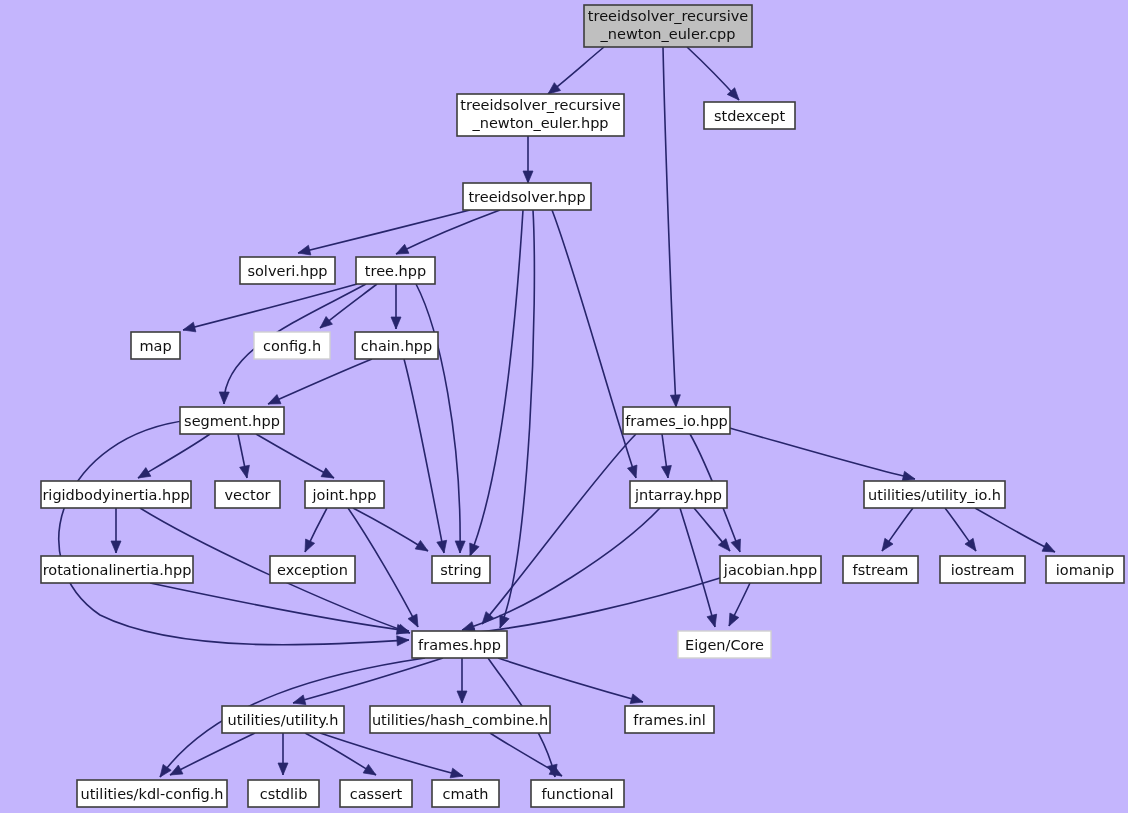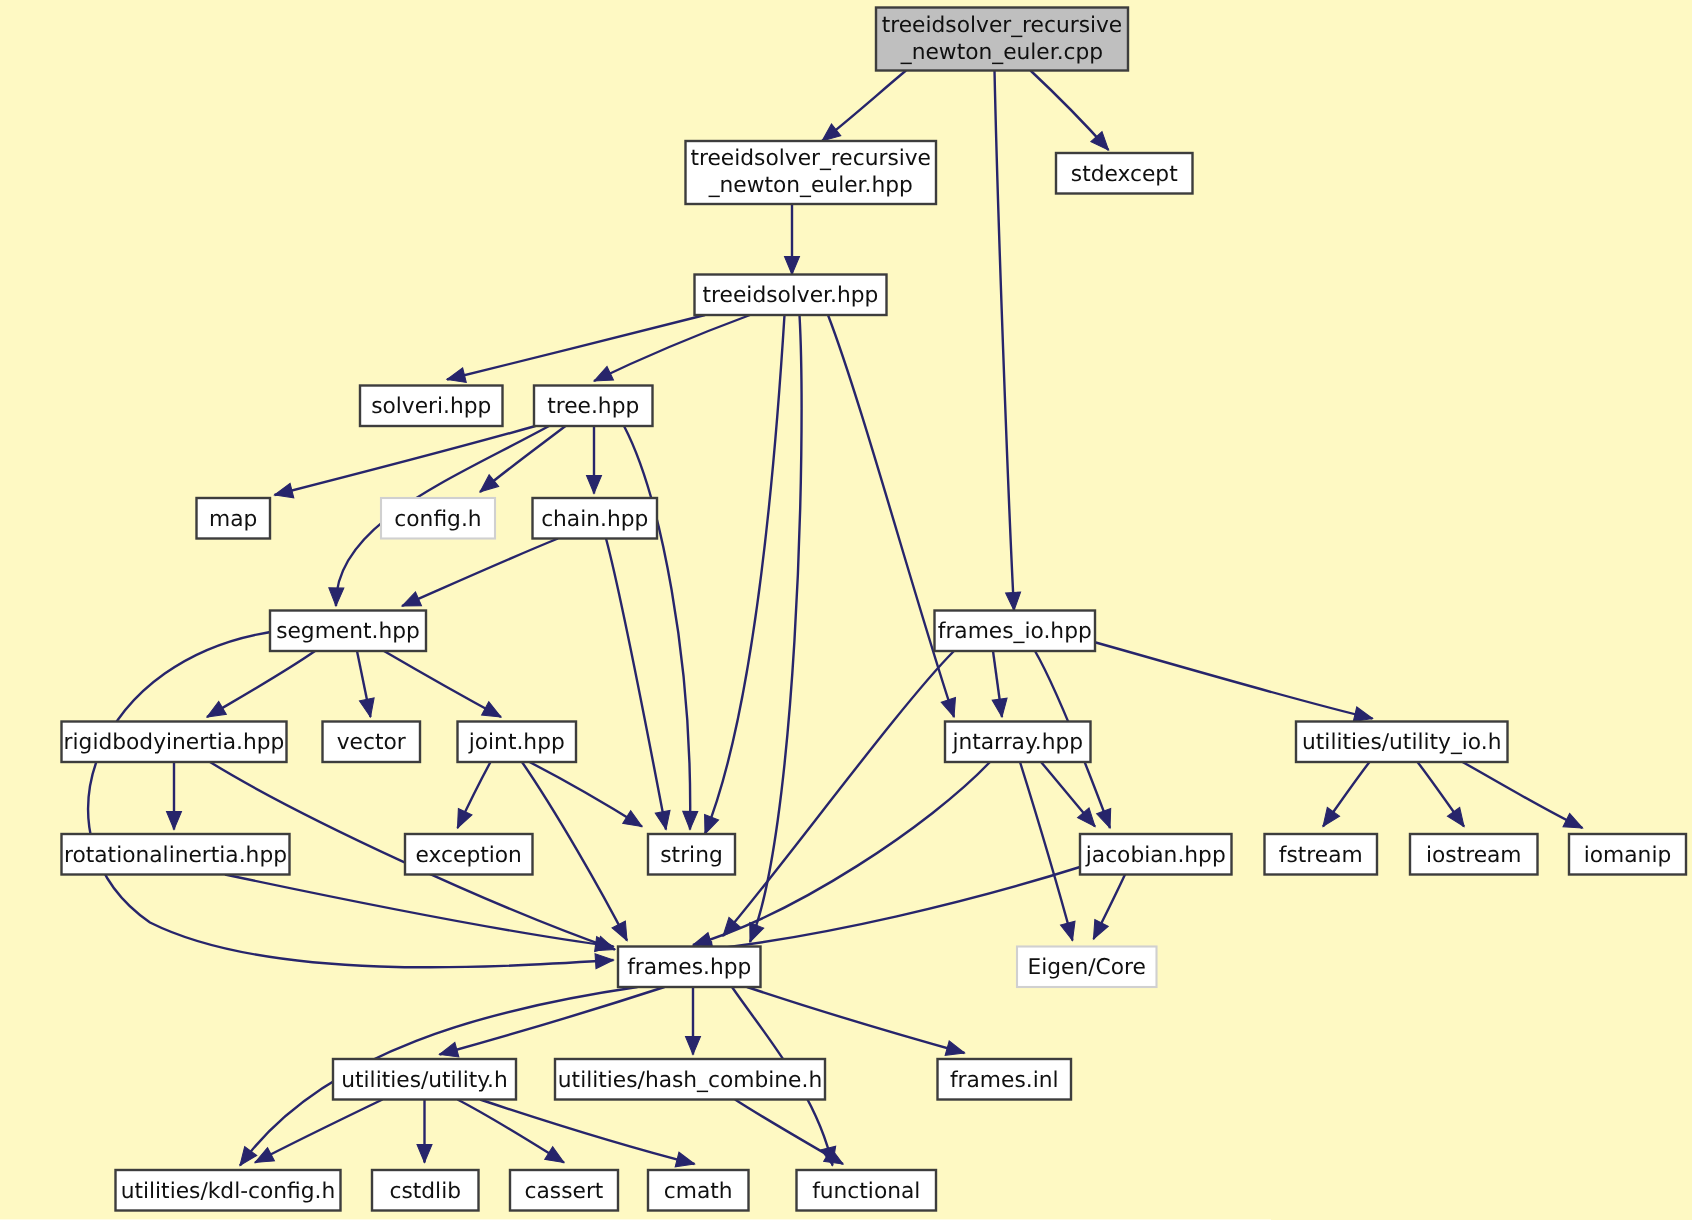--- a/index.html
+++ b/index.html
@@ -7,21 +7,21 @@
     padding: 0;
     background: #ffffff;
   }
   body {
     font-family: "DejaVu Sans", sans-serif;
   }
   #graph-root {
     position: relative;
     width: 1128px;
     height: 813px;
-    background: #fef9c3;
+    background: #c4b5fd;
     overflow: hidden;
   }
   svg#graph-svg {
     position: absolute;
     left: 0;
     top: 0;
     width: 1128px;
     height: 813px;
     display: block;
   }

